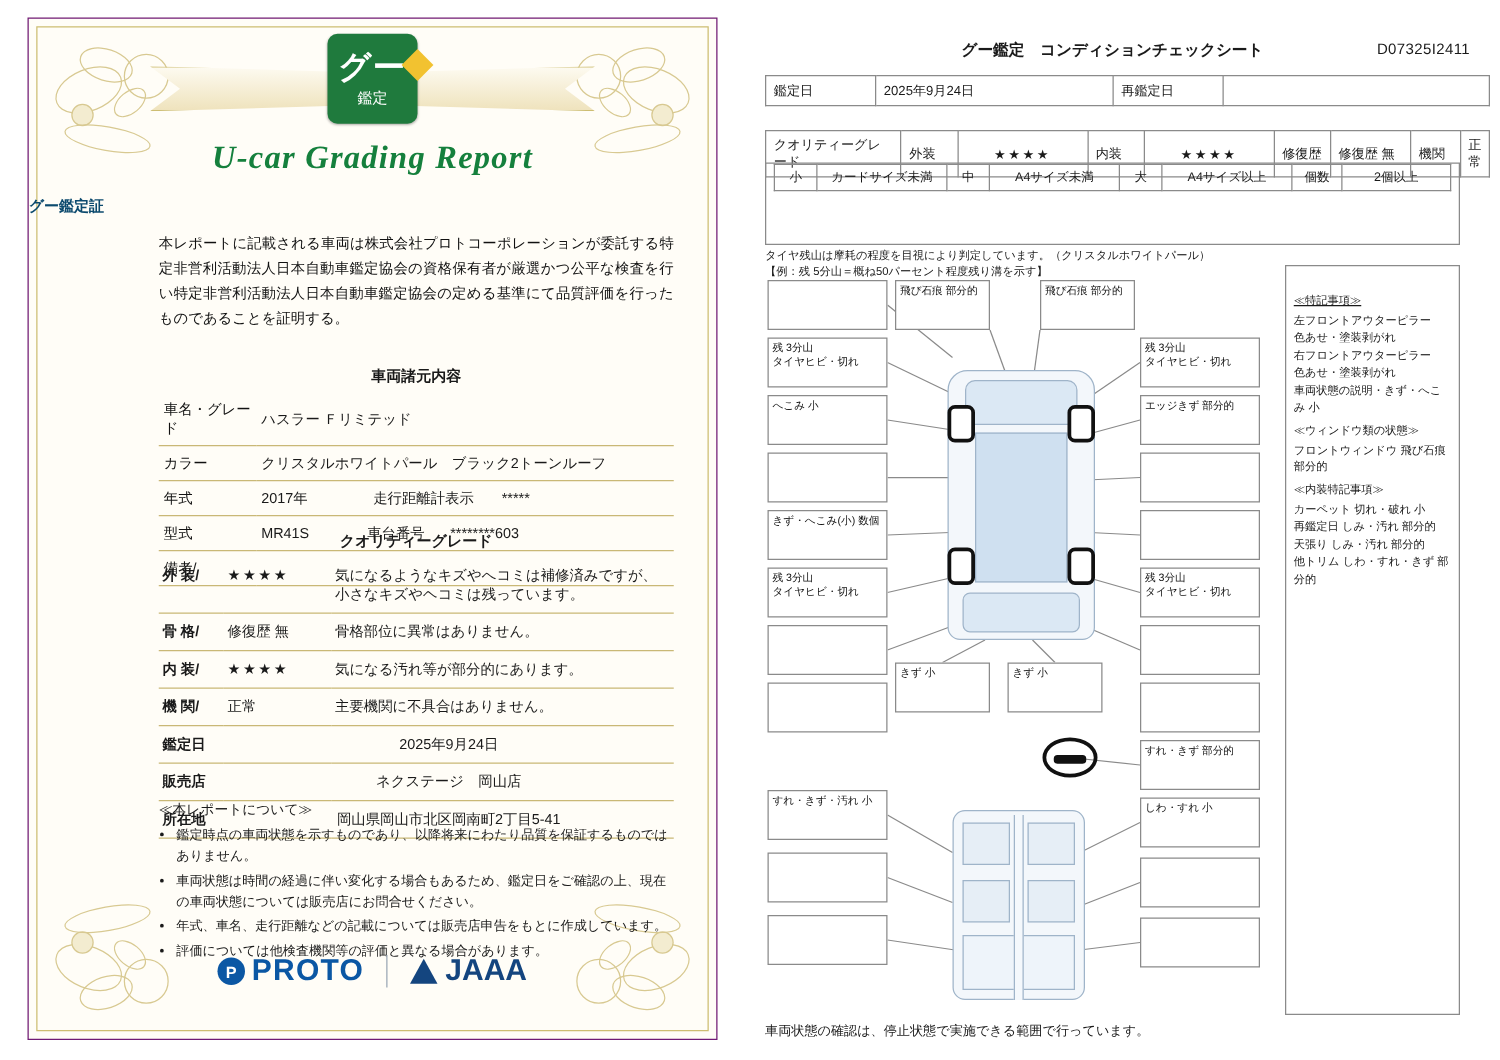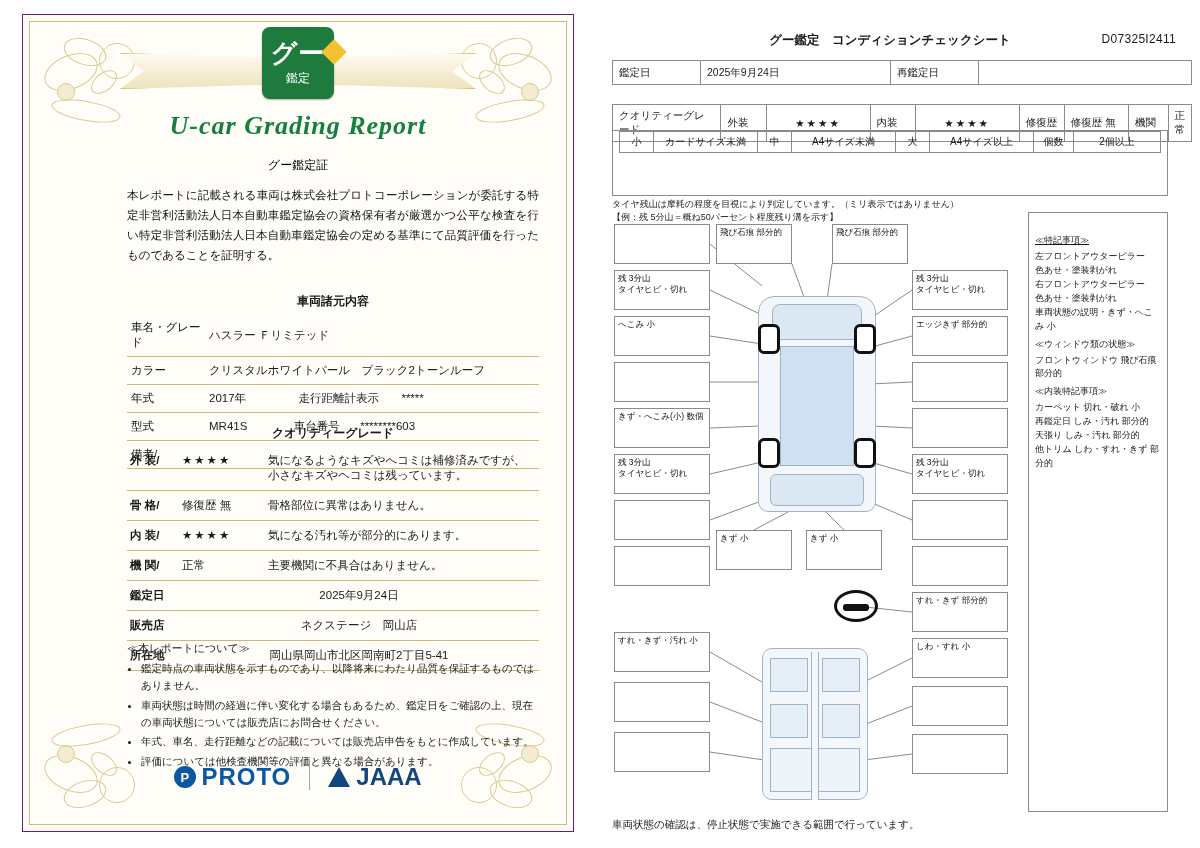--- a/index.html
+++ b/index.html
@@ -68,22 +68,22 @@
   }
 
   .cert-title {
     position:absolute; left:0; right:0; top:96px; text-align:center;
     font-family:"Liberation Serif", serif;
     font-style:italic; font-weight:bold;
     font-size:26px; color:#15803d;
     letter-spacing:1px;
   }
   .cert-sub {
-    position:absolute; left:0; right:0; top:142px; text-align:center;
-    font-size:12px; color:#000000;
+    position:absolute; left:0; right:0; top:142px; text-align:left;
+    font-size:12px; color:#0c4a6e;font-weight:bold;
   }
   .cert-body {
     position:absolute; left:104px; right:34px; top:170px;
     font-size:11.5px; line-height:1.75; text-align:justify; color:#111;
   }
 
   .sec-title { text-align:center; font-size:12px; font-weight:bold; margin:10px 0 4px; }
 
   .spec {
     position:absolute; left:104px; right:34px; top:268px;
@@ -362,21 +362,21 @@
           <td style="width:34px" class="center">大</td>
           <td style="width:104px" class="center">A4サイズ以上</td>
           <td style="width:40px" class="center">個数</td>
           <td class="center">2個以上</td>
         </tr>
       </tbody>
         </table>
     </div>
 
     <div class="tirenote">
-      <div>タイヤ残山は摩耗の程度を目視により判定しています。（ミリ表示ではありません）</div>
+      <div>タイヤ残山は摩耗の程度を目視により判定しています。（クリスタルホワイトパール）</div>
       <div>【例：残 5分山＝概ね50パーセント程度残り溝を示す】</div>
     </div>
 
     <div class="diagram">
       <svg class="lines" viewBox="0 0 410 600">
         <g stroke="#8a8a8a" stroke-width="1" fill="none">
           <line x1="98" y1="32" x2="150" y2="74"></line>
           <line x1="180" y1="52" x2="196" y2="96"></line>
           <line x1="220" y1="52" x2="214" y2="96"></line>
           <line x1="98" y1="78" x2="152" y2="104"></line>

